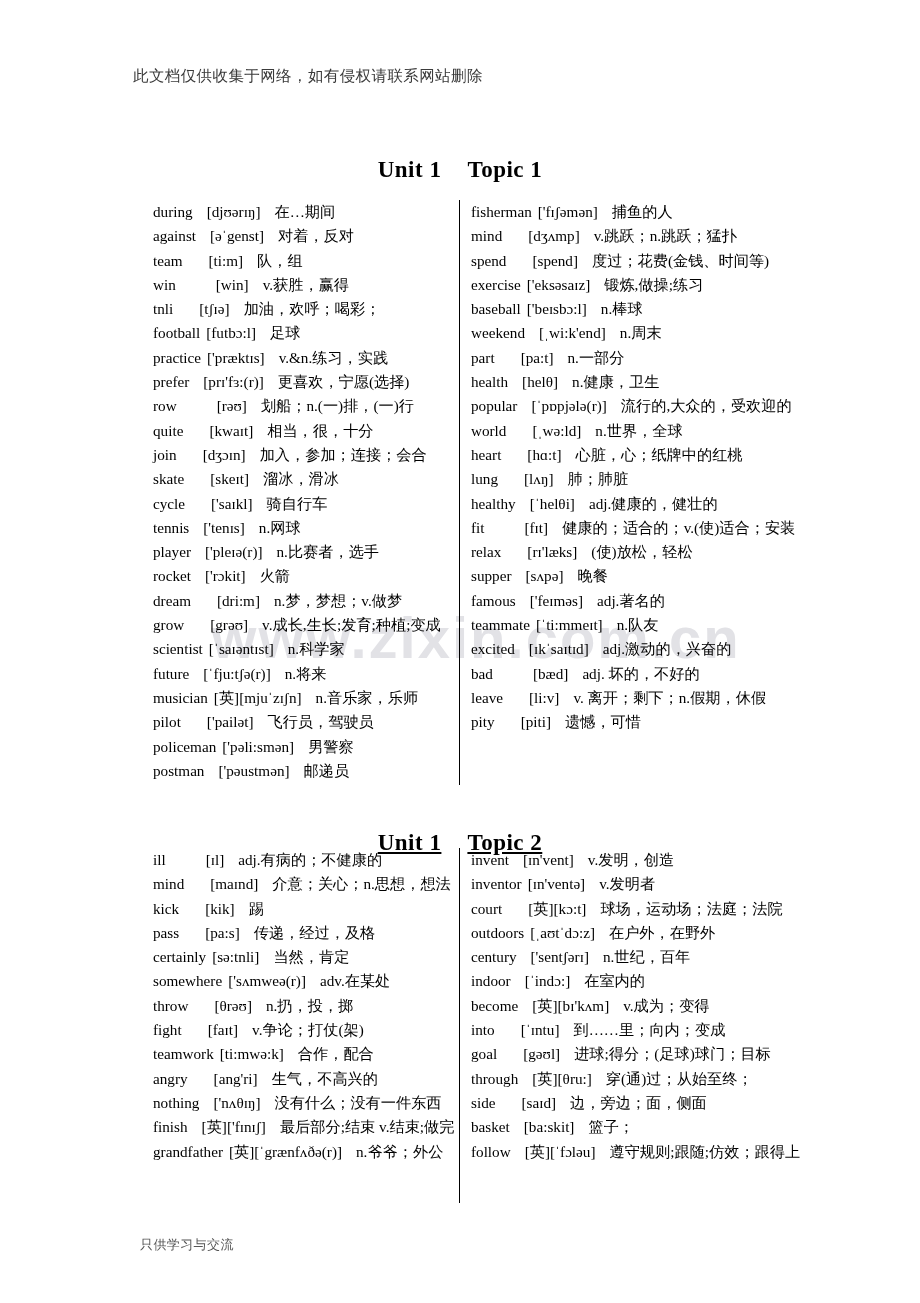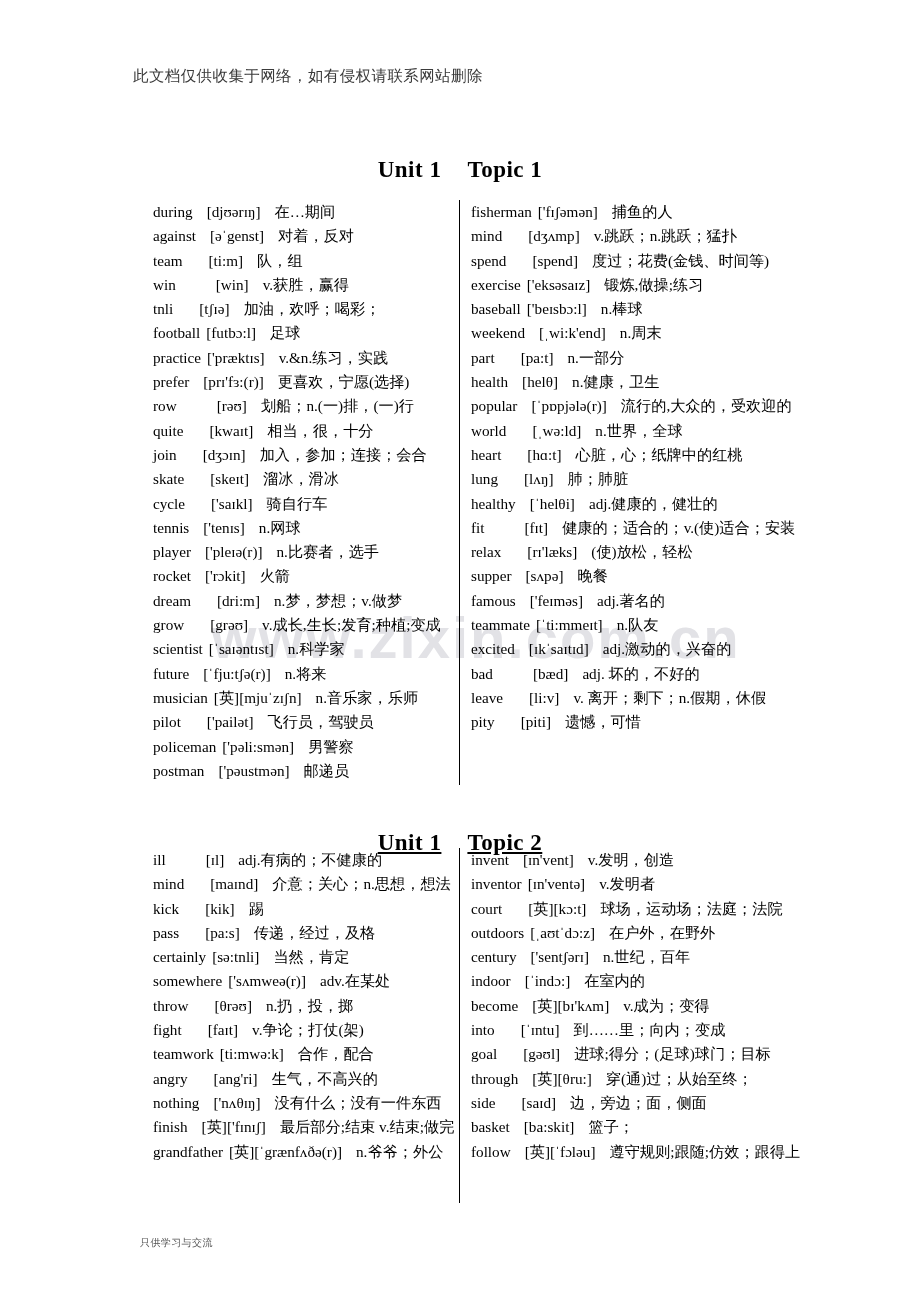--- a/index.html
+++ b/index.html
@@ -48,21 +48,21 @@
     font-size: 15.5px;
     color: #3a3a3a;
     letter-spacing: 0.4px;
     white-space: nowrap;
     z-index: 2;
   }
   .doc-footer {
     position: absolute;
     left: 140px;
     top: 1236px;
-    font-size: 10px;
+    font-size: 13px;
     color: #555555;
     letter-spacing: 0.4px;
     white-space: nowrap;
     z-index: 2;
   }
 
   
   .section-title {
     position: absolute;
     width: 920px;

